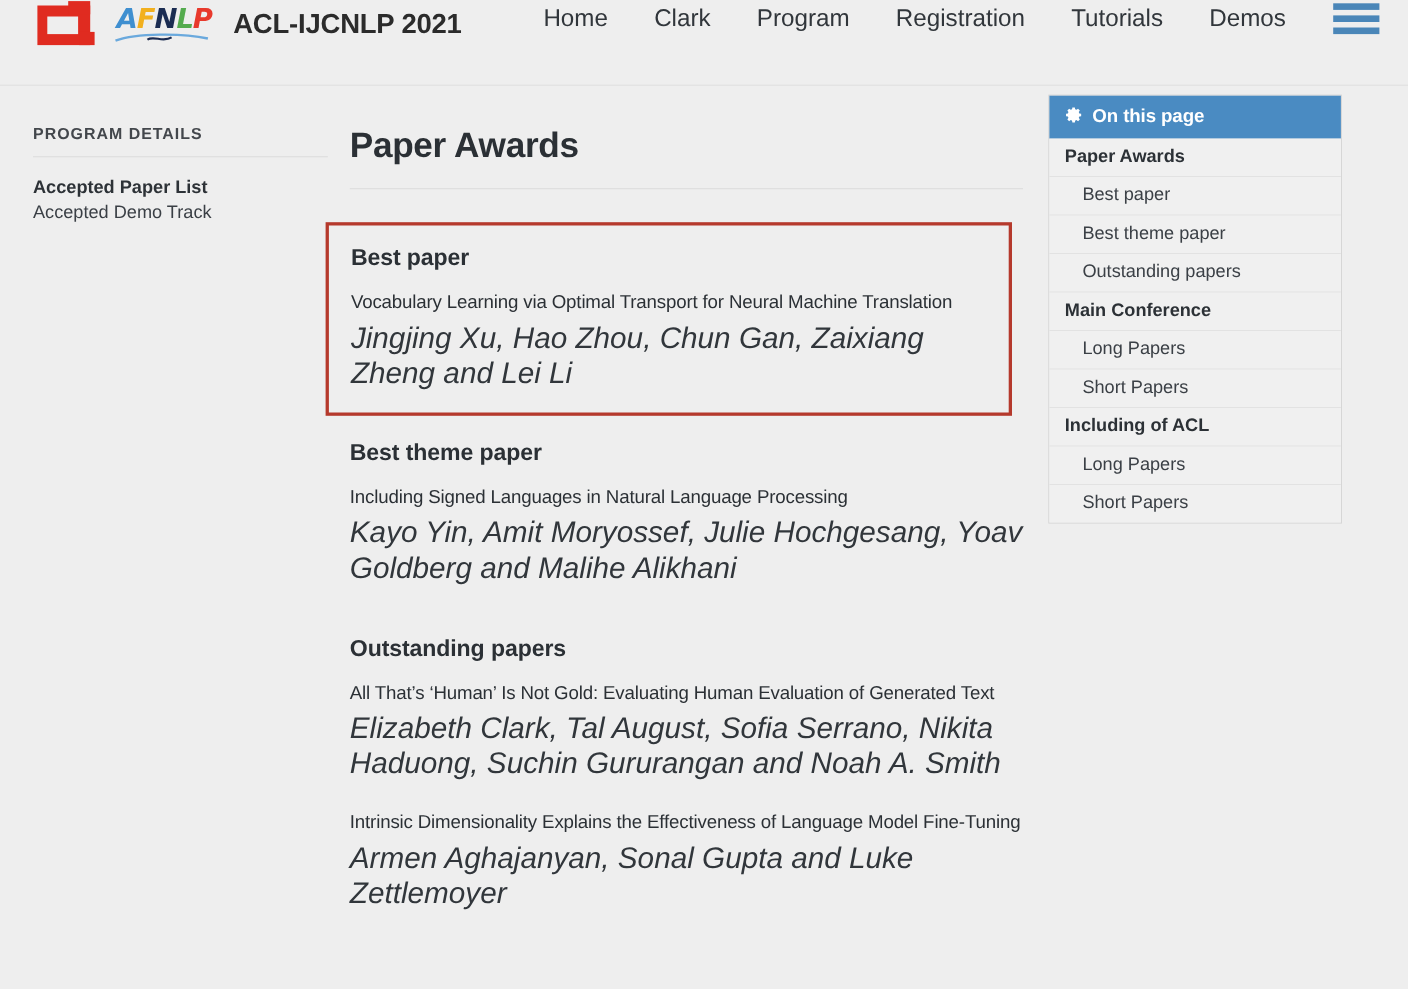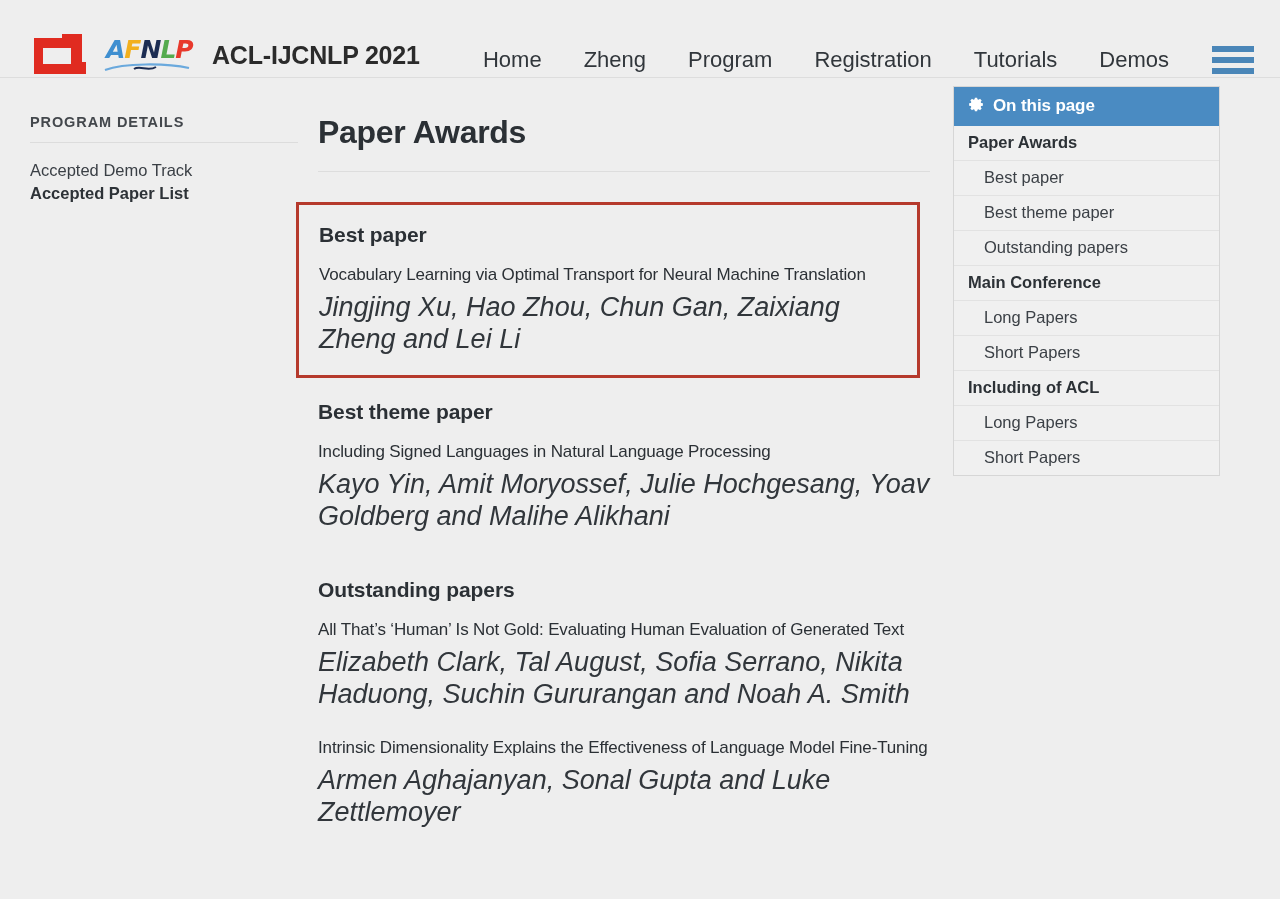--- a/index.html
+++ b/index.html
@@ -13,21 +13,21 @@
   }
 
   
   #site-header {
     position: relative;
     width: 1280px;
     height: 78px;
     background: #eeeeee;
     border-bottom: 1px solid #dddddd;
     display: flex;
-    align-items: flex-end;
+    align-items: flex-start;
   }
   #brand {
     display: flex;
     align-items: center;
     margin-left: 34px;
     gap: 14px;
   }
   
   .acl-logo {
     width: 56px; height: 42px;
@@ -290,40 +290,40 @@
         <path d="M1 8 C 20 1, 62 1, 85 6" stroke="#6aa9dd" stroke-width="2.2" fill="none"></path>
         <path d="M30 7 C 36 3, 44 10, 52 5" stroke="#1b2c52" stroke-width="2" fill="none"></path>
       </svg>
     </div>
 
     <div id="conf-title">ACL-IJCNLP 2021</div>
   </div>
 
   <nav id="main-nav">
     <a class="nav-link">Home</a>
-    <a class="nav-link">Zheng</a>
+    <a class="nav-link">Clark</a>
     <a class="nav-link">Program</a>
     <a class="nav-link">Registration</a>
     <a class="nav-link">Tutorials</a>
     <a class="nav-link">Demos</a>
     <button id="hamburger-btn">
       <span class="bar"></span>
         <span class="bar"></span>
         <span class="bar"></span>
     </button>
   </nav>
 </div>
 
 <div id="page-body">
 
   <aside id="left-sidebar">
     <div id="sidebar-heading">PROGRAM DETAILS</div>
     <div id="sidebar-divider"></div>
+    <a class="sidebar-link active">Accepted Paper List</a>
     <a class="sidebar-link">Accepted Demo Track</a>
-    <a class="sidebar-link active">Accepted Paper List</a>
   </aside>
 
   <main id="main-content">
     <h1 id="page-title">Paper Awards</h1>
     <div id="title-rule"></div>
 
     <section class="award-section highlighted" id="section-best-paper">
       <h2 class="award-label">Best paper</h2>
       <div class="paper">
         <p class="paper-title">Vocabulary Learning via Optimal Transport for Neural Machine Translation</p>

